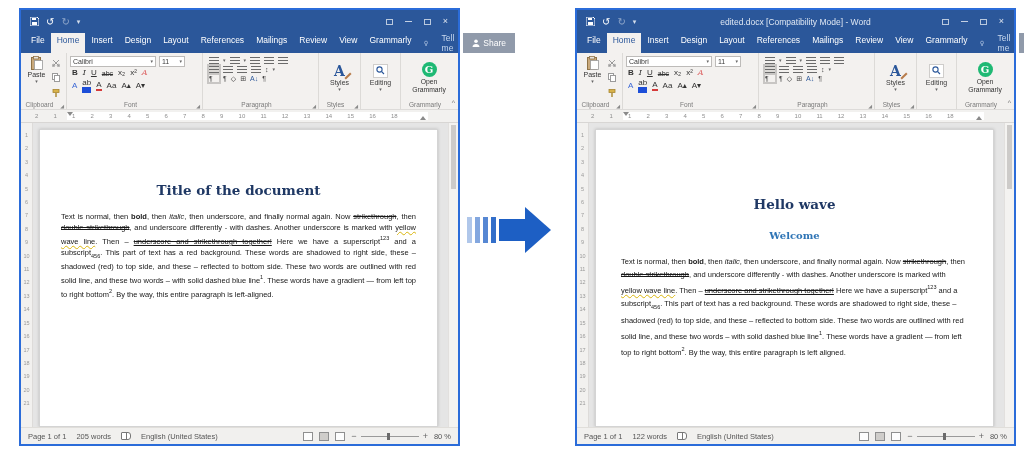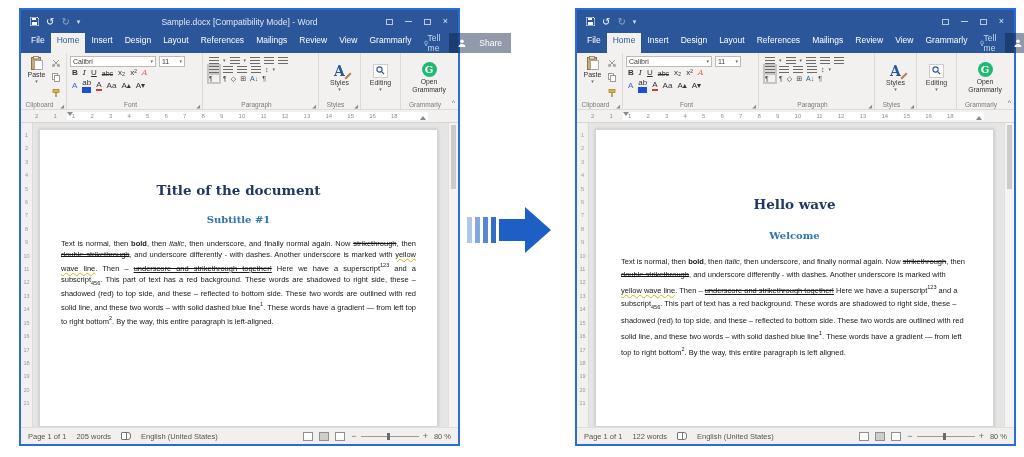--- a/index.html
+++ b/index.html
@@ -18,22 +18,22 @@
   .wtitle { position:absolute; left:0; right:0; text-align:center; font-size:8.5px; color:#dfe7f3; }
   .winctl { margin-left:auto; display:flex; gap:12px; padding-right:10px; z-index:1; align-items:center; }
   .winctl span { font-size:9px; opacity:.85; line-height:1; }
   .ctlbox { width:7px; height:6px; border:1px solid rgba(255,255,255,.8); display:inline-block; }
   .ctlbar { width:7px; height:1px; background:rgba(255,255,255,.85); display:inline-block; }
 
   
   .tabs { height:20px; background:#2b579a; display:flex; align-items:stretch; padding-left:4px; font-size:8.5px; color:#fff; flex:none; }
   .tab { padding:4px 6px 10px; display:flex; align-items:center; }
   .tab.active { background:#f3f1ef; color:#2b579a; }
-  .tellme { display:flex; align-items:center; gap:0; color:#c9d9ef; padding:0 6px; }
-  .sharebtn { margin-left:auto; background:rgba(9,30,66,.45); display:flex; align-items:center; gap:13px; padding:5px 9px; }
+  .tellme { display:flex; align-items:center; gap:14px; color:#c9d9ef; padding:0 6px; }
+  .sharebtn { margin-left:auto; background:rgba(9,30,66,.45); display:flex; align-items:center; gap:3px; padding:5px 9px; }
 
   
   .ribbon { height:57px; background:#f3f1ef; display:flex; font-size:7.5px; color:#3b3b3b; position:relative; flex:none; border-bottom:1px solid #dddbd9; }
   .grp { position:relative; border-right:1px solid #dcdad7; padding:3px 3px 10px; display:flex; }
   .grp-label { position:absolute; bottom:1px; left:0; right:8px; text-align:center; font-size:6.5px; color:#7a7a7a; }
   .launcher { position:absolute; bottom:0; right:2px; font-size:5px; color:#8a8a8a; }
   .caret { font-size:5px; color:#666; line-height:1; }
 
   .paste-big { display:flex; flex-direction:column; align-items:center; width:25px; gap:1px; cursor:default; }
   .paste-big .lbl { font-size:7px; color:#333; }
@@ -134,21 +134,20 @@
             <svg width="9" height="9" viewBox="0 0 9 9">
               <path d="M0 0h7l2 2v7H0z" fill="none" stroke="#fff" stroke-width="1"></path>
               <rect x="2" y="5" width="5" height="3" fill="#fff"></rect>
               <rect x="2" y="1" width="4" height="2" fill="#fff"></rect>
             </svg>
           </span>
         <span>↺</span>
         <span class="dim">↻</span>
         <span class="qat-sep">▾</span>
       </div>
-      <div class="wtitle">Sample.docx [Compatibility Mode] - Word</div>
       <div class="winctl">
         <span class="ctlbox"></span>
         <span class="ctlbar"></span>
         <span class="ctlbox"></span>
         <span>×</span>
       </div>
     </div>
 
     <div class="tabs">
       <span class="tab">File</span>
@@ -328,21 +327,20 @@
 14
 15
 16
 17
 18
 19
 20
 21</div>
       <div class="page">
         <div class="pgtitle">Title of the document</div>
-        <div class="pgsub">Subtitle #1</div>
         <p class="pgtext"><span>Text is normal, then </span><span class="b">bold</span><span>, then </span><span class="i">italic</span><span>, then </span><span class="u">underscore</span><span>, and finally normal again. Now </span><span class="s">strikethrough</span><span>, then </span><span class="ds">double strikethrough</span><span>, and </span><span class="du">underscore differently - with dashes</span><span>. Another underscore is marked with </span><span class="wy">yellow wave line</span><span>. Then – </span><span class="us">underscore and strikethrough together!</span><span> Here we have a superscript</span><span class="sup">123</span><span> and a subscript</span><span class="sub">456</span><span>. This part of text has a red background. These words are shadowed to right side, these – shadowed (red) to top side, and these – reflected to bottom side. These two words are outlined with red solid line, and these two words – with solid dashed blue line</span><span class="sup">1</span><span>. These words have a gradient — from left top to right bottom</span><span class="sup">2</span><span>. By the way, this entire paragraph is left-aligned.</span></p>
       </div>
       <div class="scroll">
           <div class="thumb"></div>
         </div>
     </div>
 
     <div class="status">
       <span>Page 1 of 1</span>
       <span>205 words</span>
@@ -380,20 +378,21 @@
             <svg width="9" height="9" viewBox="0 0 9 9">
               <path d="M0 0h7l2 2v7H0z" fill="none" stroke="#fff" stroke-width="1"></path>
               <rect x="2" y="5" width="5" height="3" fill="#fff"></rect>
               <rect x="2" y="1" width="4" height="2" fill="#fff"></rect>
             </svg>
           </span>
         <span>↺</span>
         <span class="dim">↻</span>
         <span class="qat-sep">▾</span>
       </div>
+      <div class="wtitle">edited.docx [Compatibility Mode] - Word</div>
       <div class="winctl">
         <span class="ctlbox"></span>
         <span class="ctlbar"></span>
         <span class="ctlbox"></span>
         <span>×</span>
       </div>
     </div>
 
     <div class="tabs">
       <span class="tab">File</span>

